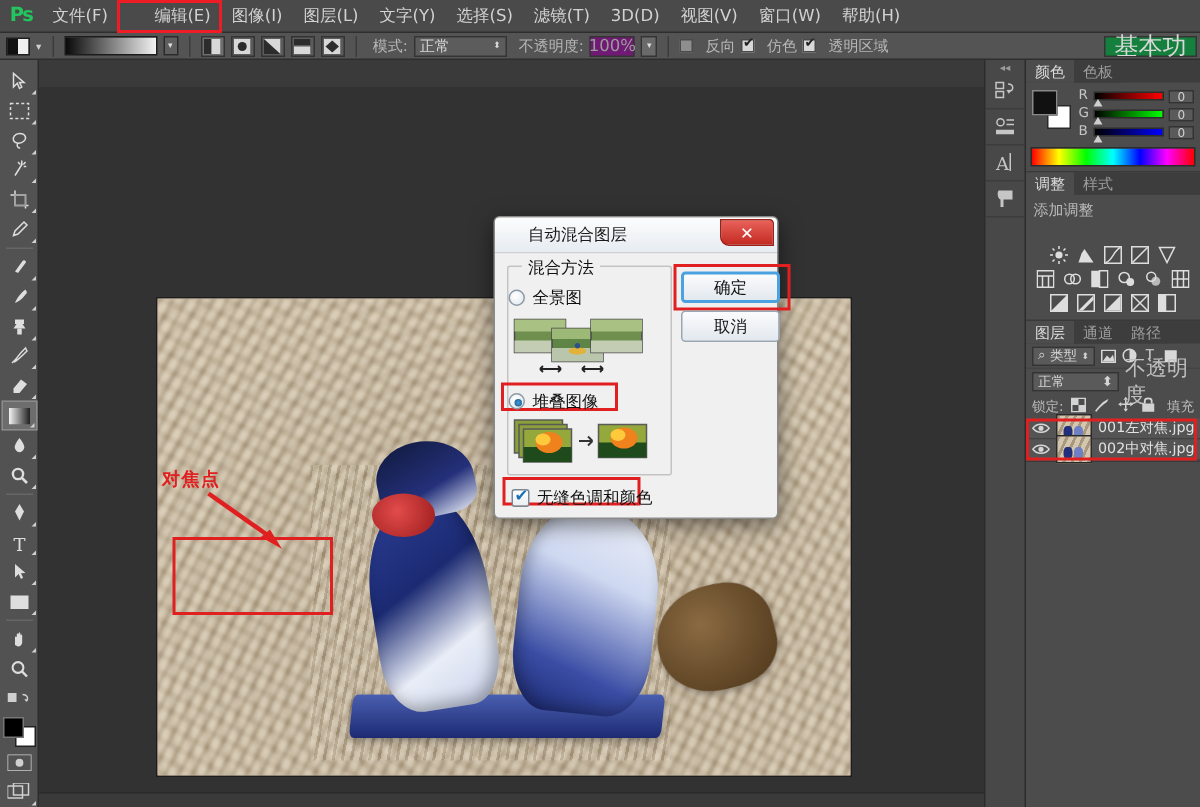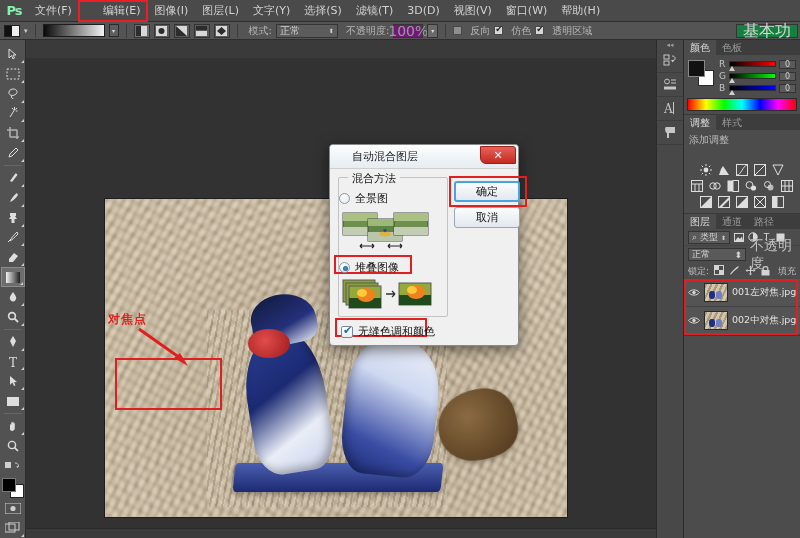--- a/index.html
+++ b/index.html
@@ -14,21 +14,21 @@
   }
   
   #menubar {
     height: 22px; background: #4a4a4a;
     display: flex; align-items: center;
     border-bottom: 1px solid #2e2e2e;
     position: relative;
   }
   #ps-logo {
     width: 28px; height: 22px; display:flex; align-items:center; justify-content:center;
-    color:#86efac; font-weight:bold; font-size:13px; letter-spacing:-1px;
+    color:#22c55e; font-weight:bold; font-size:13px; letter-spacing:-1px;
     font-family:"DejaVu Sans","Liberation Sans",sans-serif;
   }
   .menu-item {
     padding: 2px 7px; font-size: 11px; color: #d2d2d2; white-space: nowrap;
     line-height: 16px;
   }
   .menu-item.highlighted { outline: 2px solid #ee1c24; outline-offset: -1px; padding-left: 24px; }
   
   #optionsbar {
     height: 18px; background: #545454;
@@ -56,21 +56,21 @@
   .gbtn.active { background: #6e6e6e; }
   .lbl { font-size:10px; color:#b6b6b6; margin-left:4px; }
   .combo {
     height: 14px; min-width: 62px; background: #5c5c5c; border: 1px solid #343434;
     font-size: 10px; color: #d6d6d6; display:flex; align-items:center;
     padding: 0 3px; justify-content: space-between;
   }
   .combo .car { font-size: 6px; }
   .numbox {
     height: 14px; width: 30px; background: #701a75; border: 1px solid #343434;
-    font-size:14px; color:#9b9b9b; display:flex;align-items:center;justify-content:center;
+    font-size:11px; color:#9b9b9b; display:flex;align-items:center;justify-content:center;
   }
   .numdrop{width:11px;height:14px;background:#6a6a6a;border:1px solid #343434;
     display:flex;align-items:center;justify-content:center;font-size:6px;color:#ddd;}
   .cb { width:9px;height:9px;background:#c9c9c9;border:1px solid #4a4a4a;display:inline-block;}
   .cb.checked{background:#d8d8d8;position:relative;}
   .cb.checked:after{content:"✔";position:absolute;left:0px;top:-3px;font-size:9px;color:#222;}
   .cb.empty{background:#8e8e8e;}
   #workspace-btn {
     position:absolute; right:2px; top:2px; height:14px; padding:0 6px;
     background:#15803d;border:1px solid #343434;font-size:16px;color:#d8d8d8;
@@ -247,21 +247,21 @@
   }
   .filtbox{display:flex;align-items:center;gap:3px;height:13px;background:#5a5a5a;border:1px solid #343434;
     padding:0 3px;font-size:9px;color:#d2d2d2;}
   .filtbox .car{font-size:6px;}
   .ficon{width:11px;height:11px;display:flex;align-items:center;justify-content:center;color:#d8d8d8;font-size:9px;}
   .moderow{display:flex;align-items:center;gap:4px;height:17px;padding:0 4px;}
   .modecombo{flex:0 0 58px;height:13px;background:#5a5a5a;border:1px solid #343434;font-size:9px;color:#d5d5d5;
     display:flex;align-items:center;justify-content:space-between;padding:0 3px;}
   .lockrow{display:flex;align-items:center;gap:5px;height:16px;padding:0 4px;font-size:9px;color:#bdbdbd;}
   #layerlist{position:relative;}
-  .layerrow{display:flex;align-items:center;height:28px;border-bottom:1px solid #424242;background:#545454;gap:4px;padding:0 3px;}
+  .layerrow{display:flex;align-items:center;height:14px;border-bottom:1px solid #424242;background:#545454;gap:4px;padding:0 3px;}
   .eye{width:13px;display:flex;align-items:center;justify-content:center;color:#d5d5d5;}
   .thumb64{width:24px;height:19px;border:1px solid #2a2a2a;overflow:hidden;position:relative;background:#c9bba3;}
   .thumb64 .m{position:absolute;inset:0;
     background-image:repeating-linear-gradient(115deg,rgba(120,100,72,.4) 0 2px,rgba(226,215,194,.4) 2px 5px);}
   .layername{font-size:9.5px;color:#e2e2e2;white-space:nowrap;}
   #layerselect-box{position:absolute;left:0;top:0;right:2px;bottom:0;border:2px solid #e02020;pointer-events:none;}
   
   #dialog{
     position:absolute;left:329px;top:144px;width:190px;height:202px;
     background:#f0f0f0;border:1px solid #8a8a8a;border-radius:4px;

